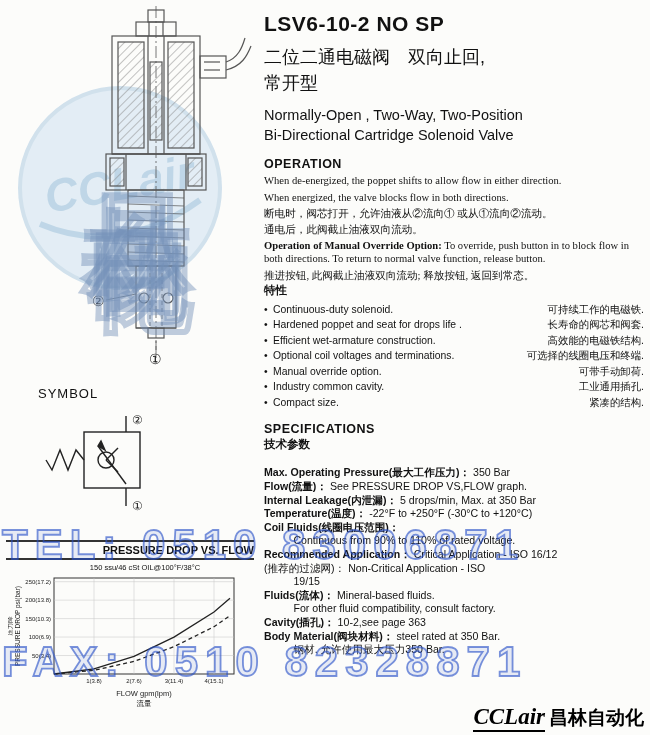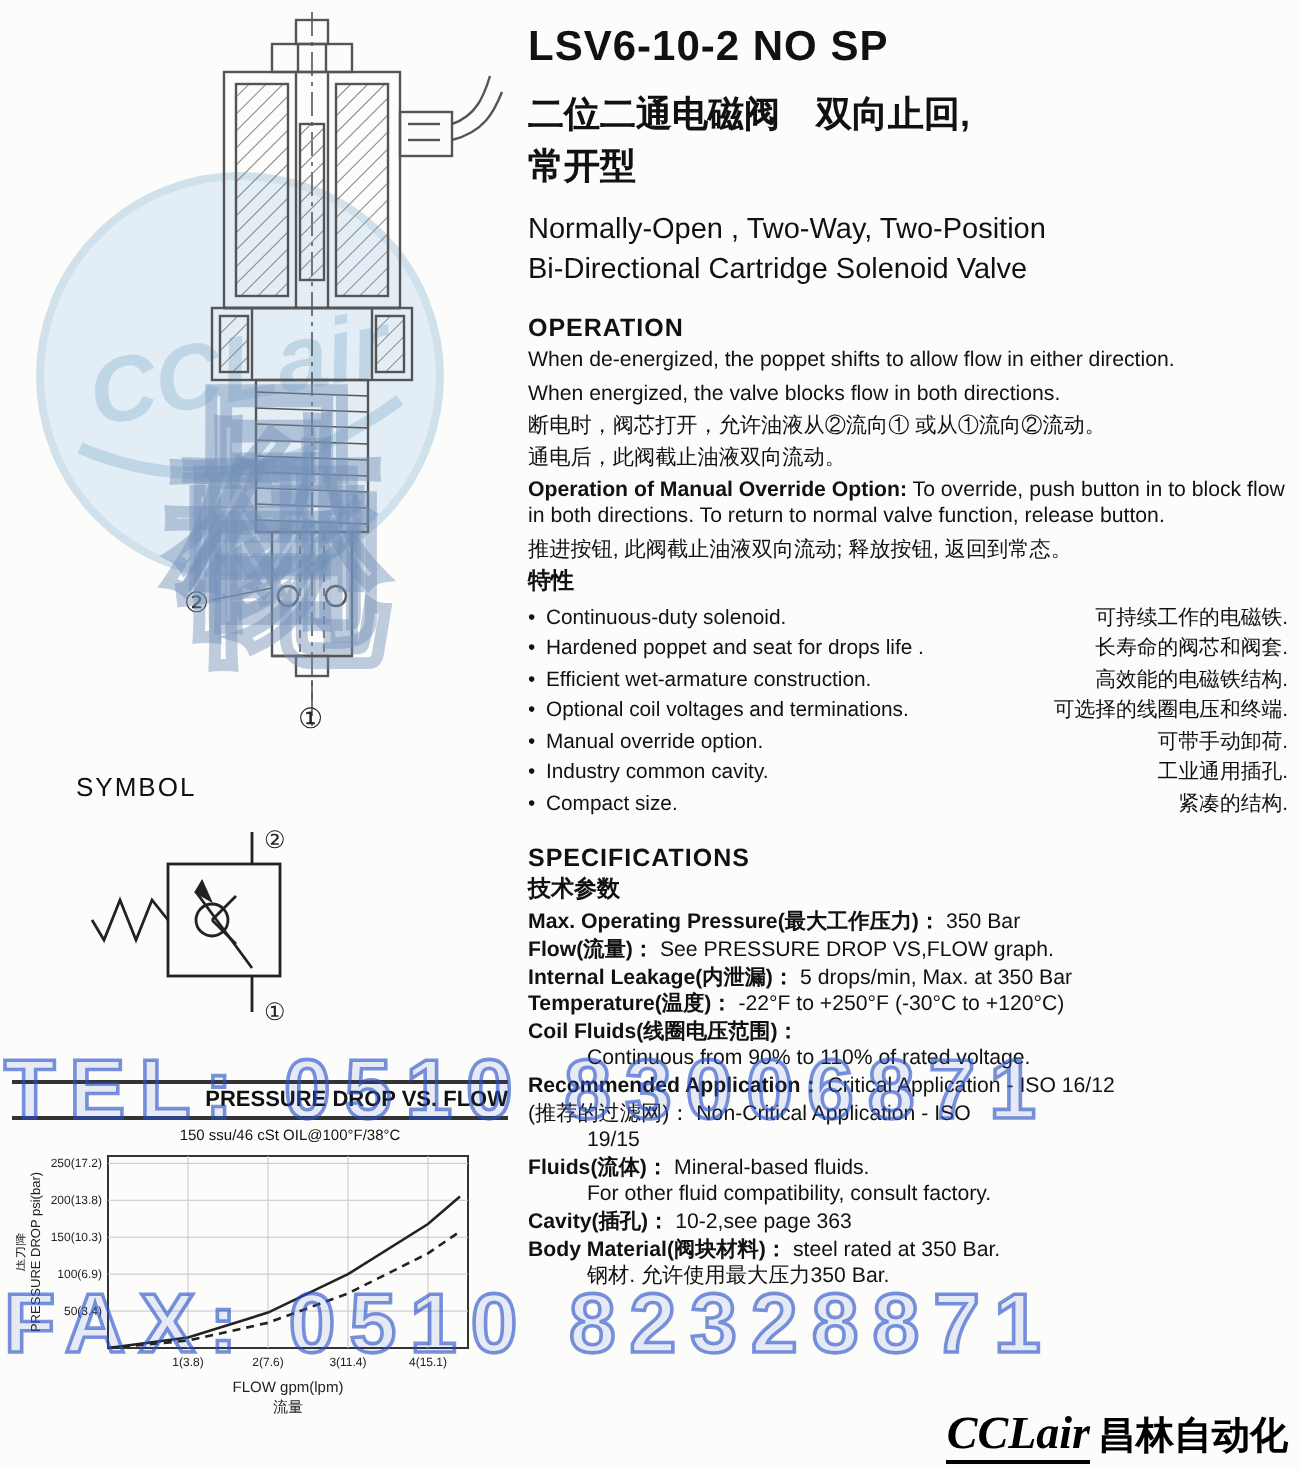--- a/index.html
+++ b/index.html
@@ -27,32 +27,32 @@
   .graph-block { position:absolute; left:8px; top:562px; width:246px; z-index:1; }
   .legend-row { font-size:8px; color:#111; line-height:10px; white-space:nowrap; }
   .legend-route { display:inline-block; min-width:34px; }
   .legend-line { display:inline-block; width:22px; border-top:1.6px solid #222; vertical-align:middle; margin:0 4px 2px 2px; }
   .legend-line.dashed { border-top-style:dashed; }
   .chart-condition { font-size:7.5px; color:#111; text-align:center; margin:1px 0 0 28px; }
 
   
   .right-col { position:absolute; left:264px; top:12px; width:380px; z-index:1; color:#111; }
   .doc-title { font-size:21px; font-weight:bold; letter-spacing:.5px; }
-  .doc-title-zh { font-size:18px; font-weight:bold; margin-top:8px; line-height:1.45; }
+  .doc-title-zh { font-size:18px; font-weight:normal; margin-top:8px; line-height:1.45; }
   .doc-subtitle { font-size:14.5px; margin-top:10px; line-height:1.35; }
   .sec-heading { font-size:12.5px; font-weight:bold; letter-spacing:.5px; margin-top:12px; }
   .sec-heading-zh { font-size:11.5px; font-weight:bold; margin-top:1px; }
-  .op-text { font-size:10.6px; line-height:1.25; margin-top:3px; }
+  .op-text { font-size:10.6px; line-height:1.25; margin-top:3px;font-family:Liberation Serif, serif; }
   .op-text b { font-weight:bold; }
   .features-list { margin-top:4px; }
   .feat-row { display:flex; font-size:10.4px; line-height:15.5px; }
   .bullet { width:9px; }
   .feat-en { white-space:nowrap; }
   .feat-zh { margin-left:auto; text-align:right; white-space:nowrap; }
-  .spec-list { margin-top:3px; font-size:10.6px; line-height:13.6px; }
+  .spec-list { margin-top:14px; font-size:10.6px; line-height:13.6px; }
   .spec-label, .spec-label-zh { font-weight:bold; }
   .spec-extra { white-space:pre-wrap; }
 
   
   .footer-logo { position:absolute; right:6px; bottom:4px; z-index:4; color:#000; white-space:nowrap; }
   .footer-brand { font-family:"Liberation Serif", serif; font-style:italic; font-weight:bold; font-size:23px;
       border-bottom:2px solid #000; padding-bottom:1px; }
   .footer-brand-zh { font-size:19px; font-weight:bold; margin-left:4px; }
 </style>
 </head>

